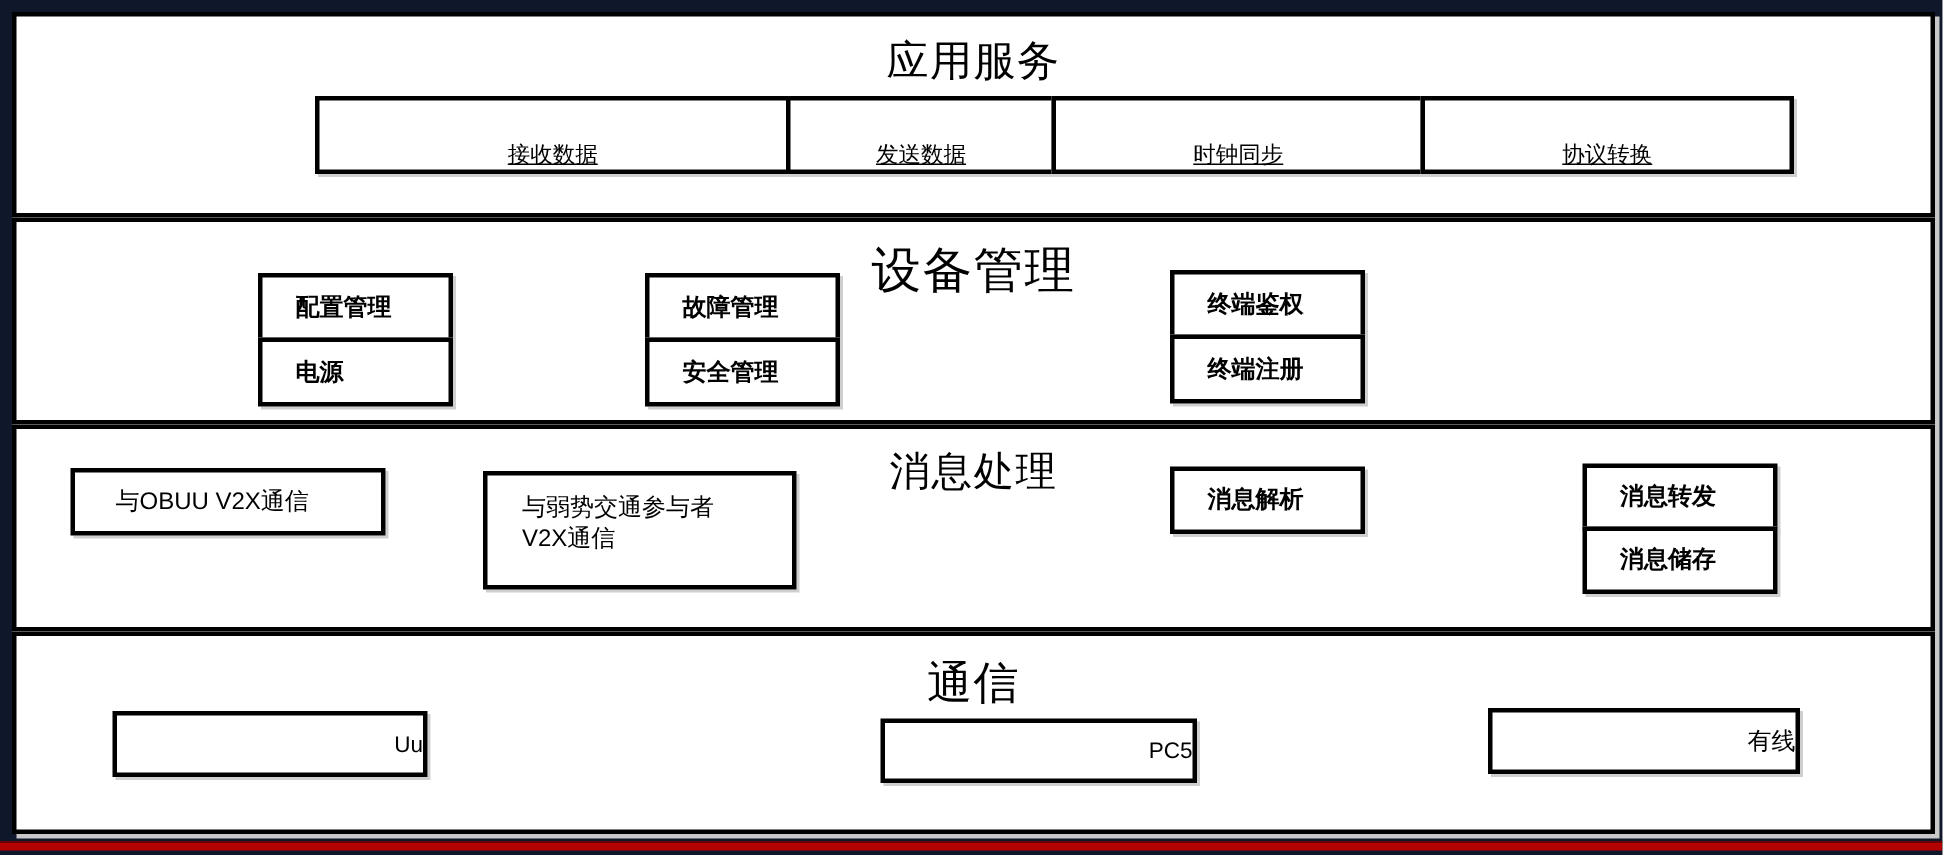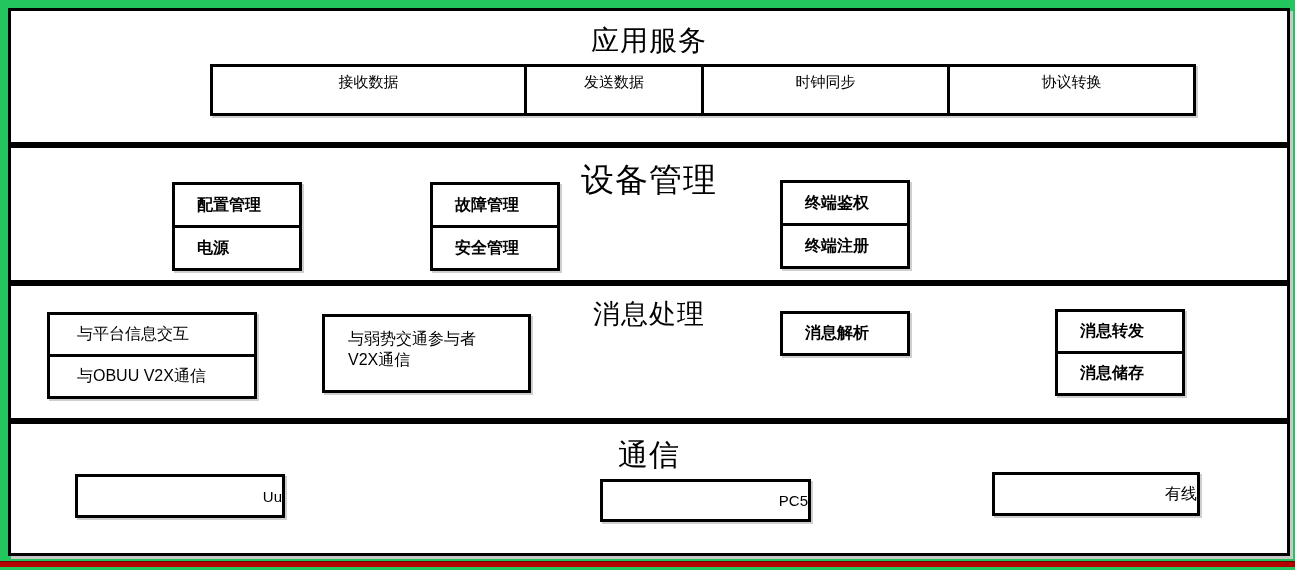--- a/index.html
+++ b/index.html
@@ -1,26 +1,26 @@
 <!DOCTYPE html>
 <html><head>
 <meta charset="utf-8">
 <style>
   html,body{margin:0;padding:0;background:#ffffff;}
   body{font-family:"Liberation Sans","DejaVu Sans",sans-serif;color:#000;}
-  #canvas{position:relative;width:1295px;height:570px;background:#22c55e;overflow:hidden;}
+  #canvas{position:relative;width:1295px;height:570px;background:#0f172a;overflow:hidden;}
 
   .layer{position:absolute;left:8px;width:1282px;border:3px solid #000;background:#fff;
          box-sizing:border-box;box-shadow:3px 3px 0 #c8c8c8;}
   .layer-title{text-align:center;font-weight:400;letter-spacing:1px;}
 
   .box{position:absolute;border:3px solid #000;background:#fff;box-sizing:border-box;
        box-shadow:2px 2px 0 #cfcfcf;display:flex;align-items:center;font-size:16px;}
   .box.center{justify-content:flex-end;}
-  .box.topcenter{align-items:flex-start;justify-content:center;padding-top:6px;font-size:15px;}
+  .box.topcenter{align-items:flex-end;justify-content:center;padding-top:6px;font-size:15px;text-decoration:underline;}
 
   .row{position:absolute;display:flex;}
   .row .box{position:relative;box-shadow:2px 2px 0 #cfcfcf;}
   .row .box + .box{margin-left:-3px;}
 
   .stack{position:absolute;}
   .stack .box{position:relative;width:100%;}
   .stack .box + .box{margin-top:-3px;}
 
   .pad22{padding-left:22px;font-weight:bold;}
@@ -79,23 +79,20 @@
     <div class="box pad22" style="height:46px;">
       <span>终端注册</span>
     </div>
   </div>
 
   <div class="layer" style="top:283px;height:138px;">
     <div class="layer-title" style="font-size:27px;padding-top:10px;">消息处理</div>
   </div>
   <div class="stack" style="left:47px;top:312px;width:210px;">
     <div class="box pad27" style="height:45px;">
-      <span>与平台信息交互</span>
-    </div>
-    <div class="box pad27" style="height:45px;">
       <span>与OBUU V2X通信</span>
     </div>
   </div>
   <div class="box vru" style="left:322px;top:314px;width:209px;height:79px;">
     <div>与弱势交通参与者</div>
     <div>V2X通信</div>
   </div>
   <div class="stack" style="left:780px;top:311px;width:130px;">
     <div class="box pad22" style="height:45px;">
       <span>消息解析</span>
@@ -109,21 +106,21 @@
       <span>消息储存</span>
     </div>
   </div>
 
   <div class="layer" style="top:421px;height:135px;">
     <div class="layer-title" style="font-size:30px;padding-top:11px;">通信</div>
   </div>
   <div class="box center" style="left:75px;top:474px;width:210px;height:44px;font-size:15px;">
     <span>Uu</span>
   </div>
-  <div class="box center" style="left:600px;top:479px;width:211px;height:43px;font-size:15px;">
+  <div class="box center" style="left:587px;top:479px;width:211px;height:43px;font-size:15px;">
     <span>PC5</span>
   </div>
   <div class="box center" style="left:992px;top:472px;width:208px;height:44px;">
     <span>有线</span>
   </div>
 
   <div class="accent-bar" style="background: rgb(179, 0, 0);"></div>
 
 </div>
 

